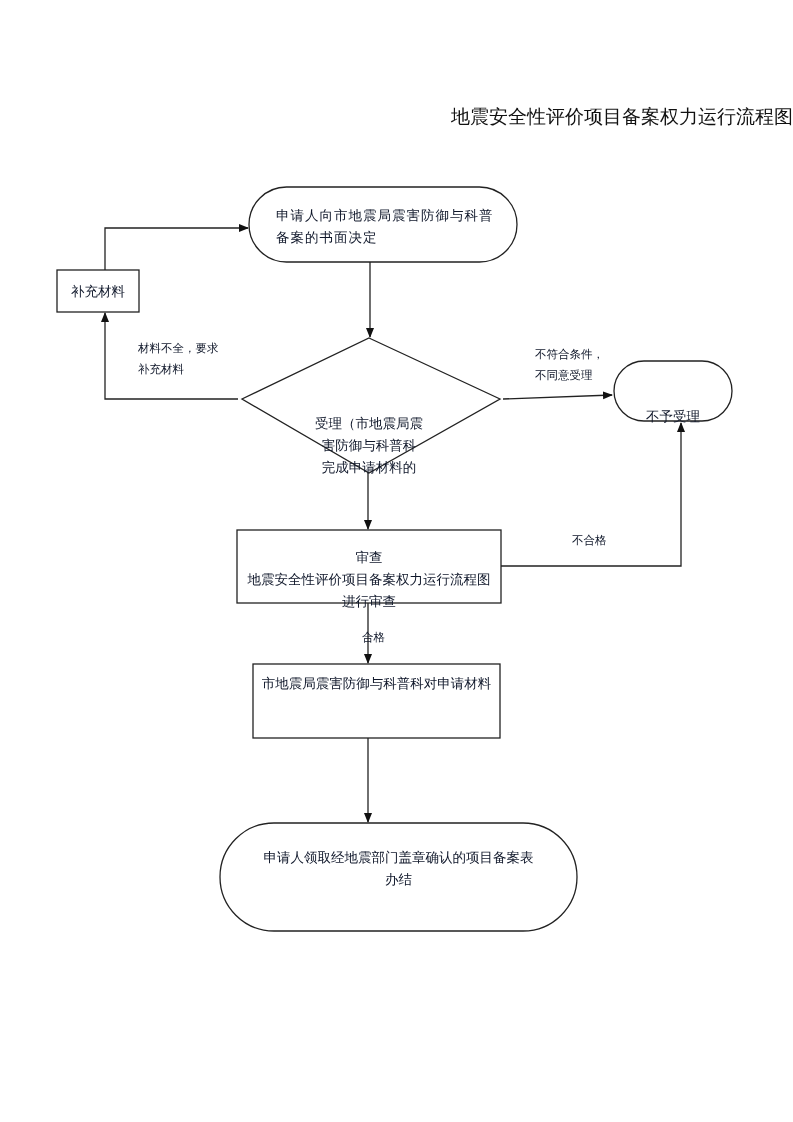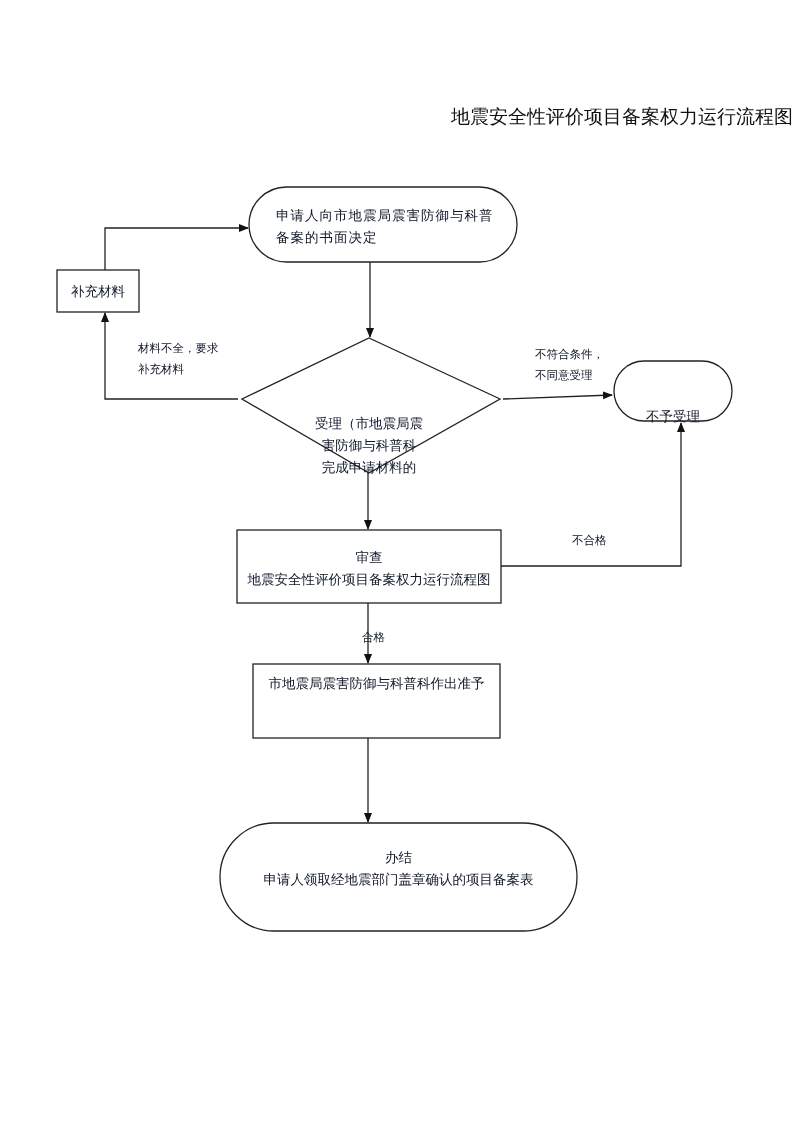--- a/index.html
+++ b/index.html
@@ -57,29 +57,30 @@
   <div>完成申请材料的</div>
 </div>
 
 <div class="txt center" style="left:614px; top:377px; width:118px;margin-top:28px;">
   <div>不予受理</div>
 </div>
 
 <div class="txt center" style="left:237px; top:546px; width:264px;">
   <div>审查</div>
   <div>地震安全性评价项目备案权力运行流程图</div>
+  <div>进行审查</div>
 </div>
 
 <div class="txt center" style="left:253px; top:672px; width:247px;">
-  <div>市地震局震害防御与科普科作出准予</div>
+  <div>市地震局震害防御与科普科对申请材料</div>
 </div>
 
 <div class="txt center" style="left:220px; top:846px; width:357px;">
+  <div>申请人领取经地震部门盖章确认的项目备案表</div>
   <div>办结</div>
-  <div>申请人领取经地震部门盖章确认的项目备案表</div>
 </div>
 
 <div class="txt small" style="left:138px; top:338px; width:110px;font-family:Liberation Serif, serif;">
   <div>材料不全，要求</div>
   <div>补充材料</div>
 </div>
 
 <div class="txt small" style="left:519px; top:344px; width:110px;margin-left:16px;">
   <div>不符合条件，</div>
   <div>不同意受理</div>

